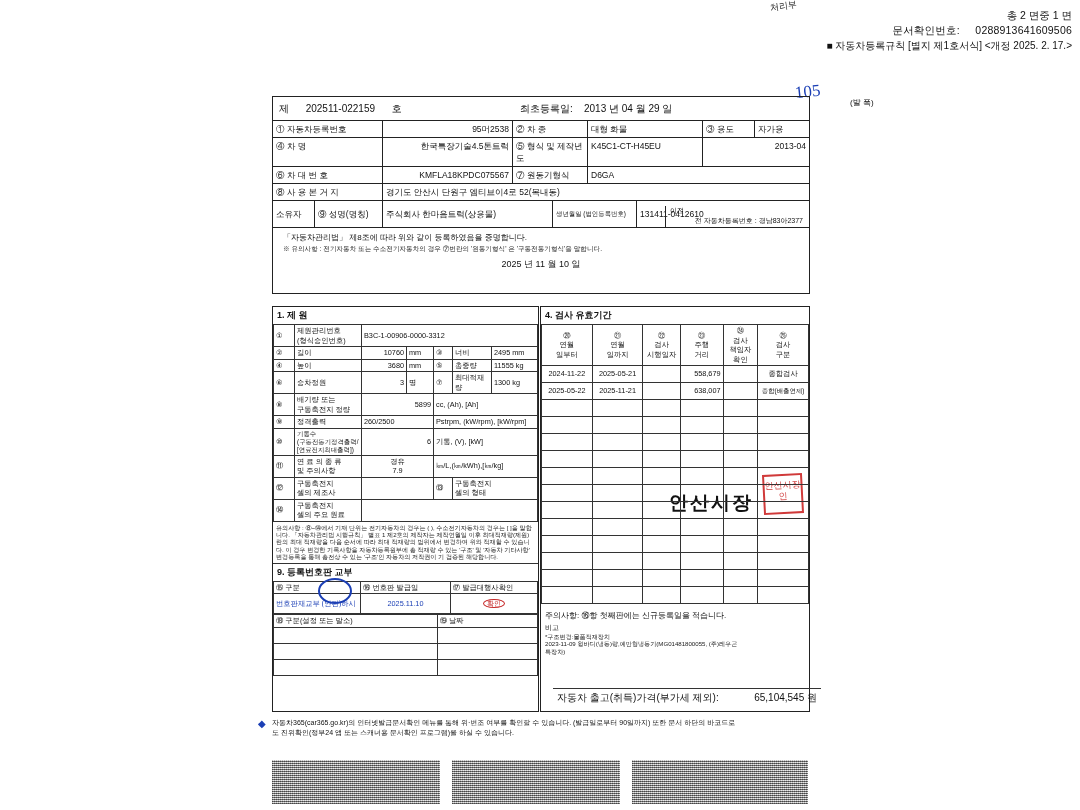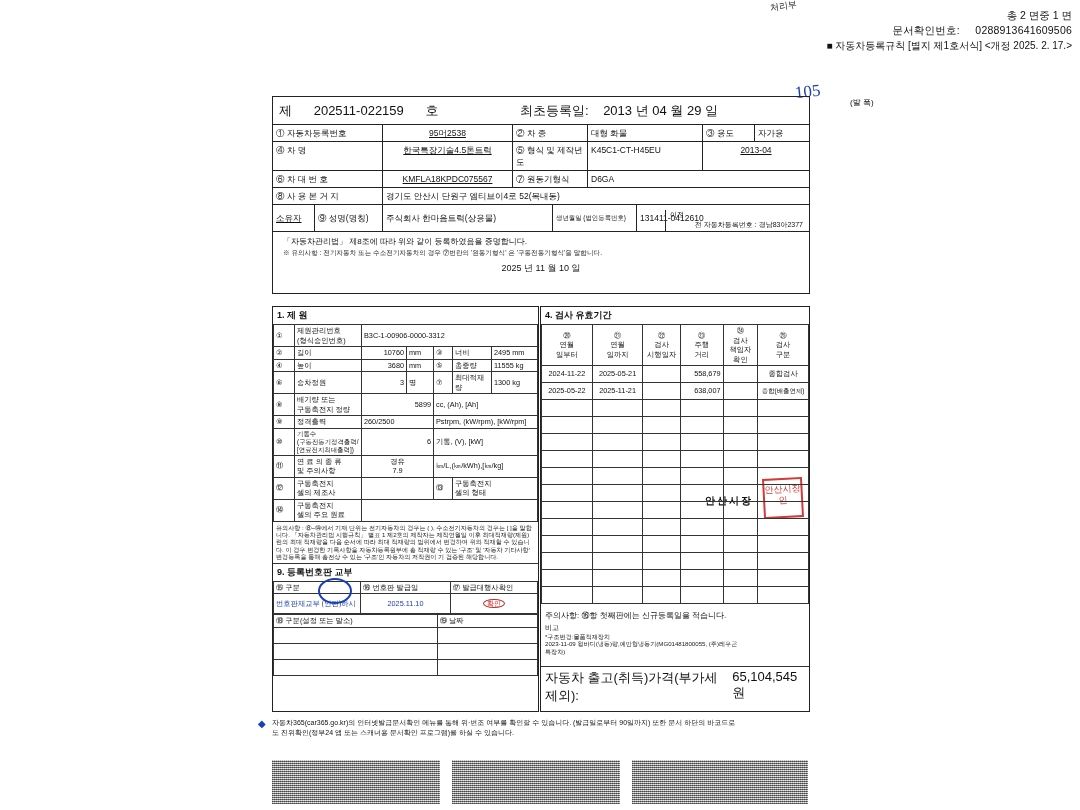--- a/index.html
+++ b/index.html
@@ -12,22 +12,22 @@
   .handnum{position:absolute;left:795px;top:82px;font-size:17px;color:#1b3fb5;font-family:"Liberation Serif",serif;transform:rotate(-6deg);}
   .handnum2{position:absolute;left:850px;top:97px;font-size:8px;color:#111;}
   .stampTop{position:absolute;left:770px;top:0px;font-size:9px;color:#222;transform:rotate(-8deg);}
 
   
   .cert{position:absolute;left:272px;top:96px;width:536px;height:196px;border:1px solid #222;}
   .cert .title{text-align:center;font-size:17px;font-weight:bold;letter-spacing:6px;margin-top:8px;font-family:"Liberation Sans",sans-serif;}
   .cellrow{display:flex;border-top:1px solid #222;font-size:8.5px;line-height:12px;}
   .cellrow > div{border-right:1px solid #222;padding:2px 3px;box-sizing:border-box;}
   .cellrow > div:last-child{border-right:none;}
-  .ctr{text-align:center;text-decoration:underline;}
-  .certnum{display:flex;font-size:13px;padding:5px 6px 4px 6px;justify-content:space-between;}
+  .ctr{text-align:right;}
+  .certnum{display:flex;font-size:10px;padding:5px 6px 4px 6px;justify-content:space-between;}
   .certnum .a{width:46%;}
   .certnum .b{width:54%;}
 
   
   .boxL{position:absolute;left:272px;top:306px;width:265px;height:404px;border:1px solid #222;}
   .boxR{position:absolute;left:540px;top:306px;width:268px;height:404px;border:1px solid #222;}
   .secthead{font-size:9px;font-weight:bold;padding:2px 4px;}
   table.t{border-collapse:collapse;width:100%;font-size:7.3px;line-height:9.5px;}
   table.t td{border:1px solid #333;padding:1px 2px;vertical-align:middle;}
   .smalltxt{font-size:6.1px;line-height:7.4px;color:#222;}
@@ -37,21 +37,21 @@
   .footnote{position:absolute;left:272px;top:718px;width:536px;font-size:7px;line-height:10px;color:#111;}
   .diamond{position:absolute;left:258px;top:718px;color:#1b3fb5;font-size:10px;}
   .noisebar{position:absolute;top:760px;height:44px;background:
      repeating-linear-gradient(0deg, rgba(0,0,0,.55) 0 1px, rgba(255,255,255,.55) 1px 2px),
      repeating-linear-gradient(90deg, rgba(0,0,0,.45) 0 1px, rgba(255,255,255,.45) 1px 2px);
      background-color:#9a9a9a;opacity:.85;}
   .nb1{left:272px;width:168px;}
   .nb2{left:452px;width:168px;}
   .nb3{left:632px;width:176px;}
   .sealbox{position:absolute;right:6px;top:246px;width:40px;height:40px;border:2px solid #d03a3a;color:#d03a3a;font-size:9px;line-height:11px;text-align:center;padding-top:4px;box-sizing:border-box;transform:rotate(-3deg);}
-  .mayor{position:absolute;right:56px;top:262px;font-size:10px;font-weight:bold;letter-spacing:2px;}
+  .mayor{position:absolute;right:56px;top:262px;font-size:19px;font-weight:bold;letter-spacing:2px;}
   .circmark{position:absolute;border:2px solid #1b3fb5;border-radius:50%;}
   .tiny{font-size:6.4px;line-height:8px;}
   .vcenter{display:flex;align-items:center;}
 </style>
 </head>
 <body>
 
 <div class="page">
 
   <div class="hdr">
@@ -431,21 +431,21 @@
             <td></td>
           </tr>
     </tbody>
       </table>
 
     <div style="font-size:8px;padding:6px 4px 2px 4px">주의사항: ⑯항 첫째판에는 신규등록일을 적습니다.</div>
     <div style="font-size:7px;padding:0 4px">비고</div>
     <div class="smalltxt" style="padding:0 4px;white-space:pre-line">*구조변경:물품적재장치
 2023-11-09 윙바디(냉동)량,예만형냉동기(MG01481800055, (주)레우곤
 특장차)</div>
-    <div style="position:absolute;left:0;bottom:6px;width:100%;border-top:1px solid #333;padding-top:2px;font-size:13px;display:flex;justify-content:space-between;box-sizing:border-box;padding-left:4px;padding-right:4px">
+    <div style="position:absolute;left:12px;bottom:6px;width:100%;border-top:1px solid #333;padding-top:2px;font-size:10px;display:flex;justify-content:space-between;box-sizing:border-box;padding-left:4px;padding-right:4px">
       <span>자동차 출고(취득)가격(부가세 제외):</span>
       <span>65,104,545 원</span>
     </div>
   </div>
 
   <div class="diamond">◆</div>
   <div class="footnote" style="white-space:pre-line">자동차365(car365.go.kr)의 인터넷발급문서확인 메뉴를 통해 위·변조 여부를 확인할 수 있습니다. (발급일로부터 90일까지) 또한 문서 하단의 바코드로
 도 진위확인(정부24 앱 또는 스캐너용 문서확인 프로그램)을 하실 수 있습니다.</div>
 
   <div class="noisebar nb1"></div>

